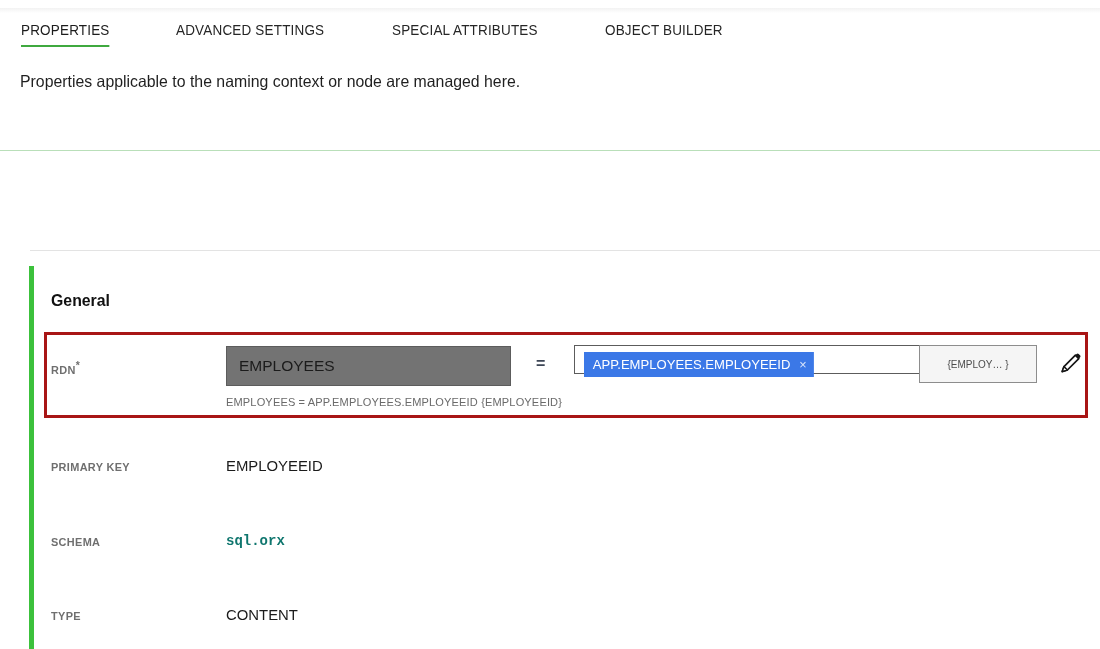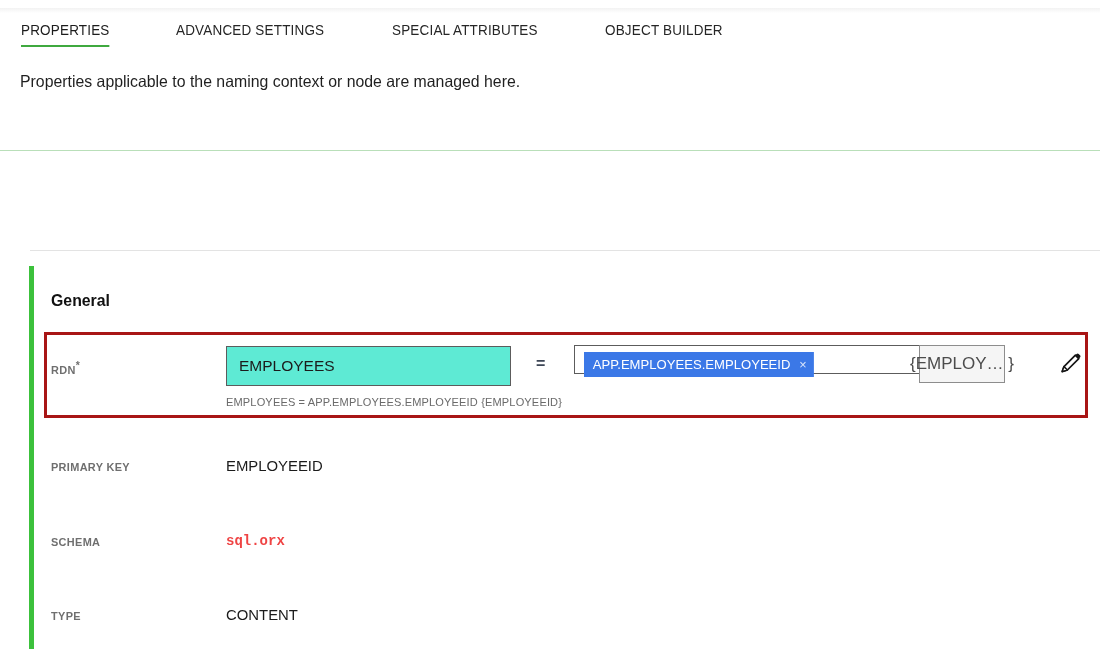--- a/index.html
+++ b/index.html
@@ -125,21 +125,21 @@
     font-size: 15.5px;
     color: #1b1b1b;
     transform: scaleX(0.96);
     transform-origin: left center;
     white-space: nowrap;
   }
   .prop-value.mono {
     font-family: "Liberation Mono", "DejaVu Sans Mono", monospace;
     font-weight: bold;
     font-size: 14px;
-    color: #ef4444;
+    color: #0f766e;
     transform: none;
   }
 
   .row-rdn-label   { top: 351px; }
   .row-pk-label    { top: 453px; }
   .row-schema-label{ top: 528px; }
   .row-type-label  { top: 602px; }
 
   .row-pk-value     { top: 449px; }
   .row-schema-value { top: 525px; }
@@ -151,21 +151,21 @@
     vertical-align: super;
     margin-left: 0px;
   }
 
   
   .rdn-input {
     position: absolute;
     left: 226px; top: 338px;
     width: 285px; height: 40px;
     border: 1px solid #5c5c5c;
-    background: #5eead4;
+    background: #737373;
     font-family: "Liberation Sans", sans-serif;
     font-size: 15.5px;
     color: #1b1b1b;
     padding: 0 12px;
     outline: none;
   }
   .equals-sign {
     position: absolute;
     left: 536px; top: 348px;
     font-size: 16px;
@@ -201,27 +201,27 @@
     margin-left: 9px;
     font-size: 13px;
     color: #dce7fb;
     line-height: 1;
     cursor: pointer;
   }
 
   .suffix-box {
     position: absolute;
     left: 919px; top: 337px;
-    width: 86px; height: 38px;
+    width: 118px; height: 38px;
     border: 1px solid #8d8d8d;
     background: #f5f5f5;
     display: flex;
     align-items: center;
     justify-content: center;
-    font-size: 17px;
+    font-size: 10px;
     color: #4c4c4c;
     white-space: nowrap;
     cursor: pointer;
   }
 
   .helper-text {
     position: absolute;
     left: 226px; top: 388px;
     font-size: 11.5px;
     color: #6a6a6a;

